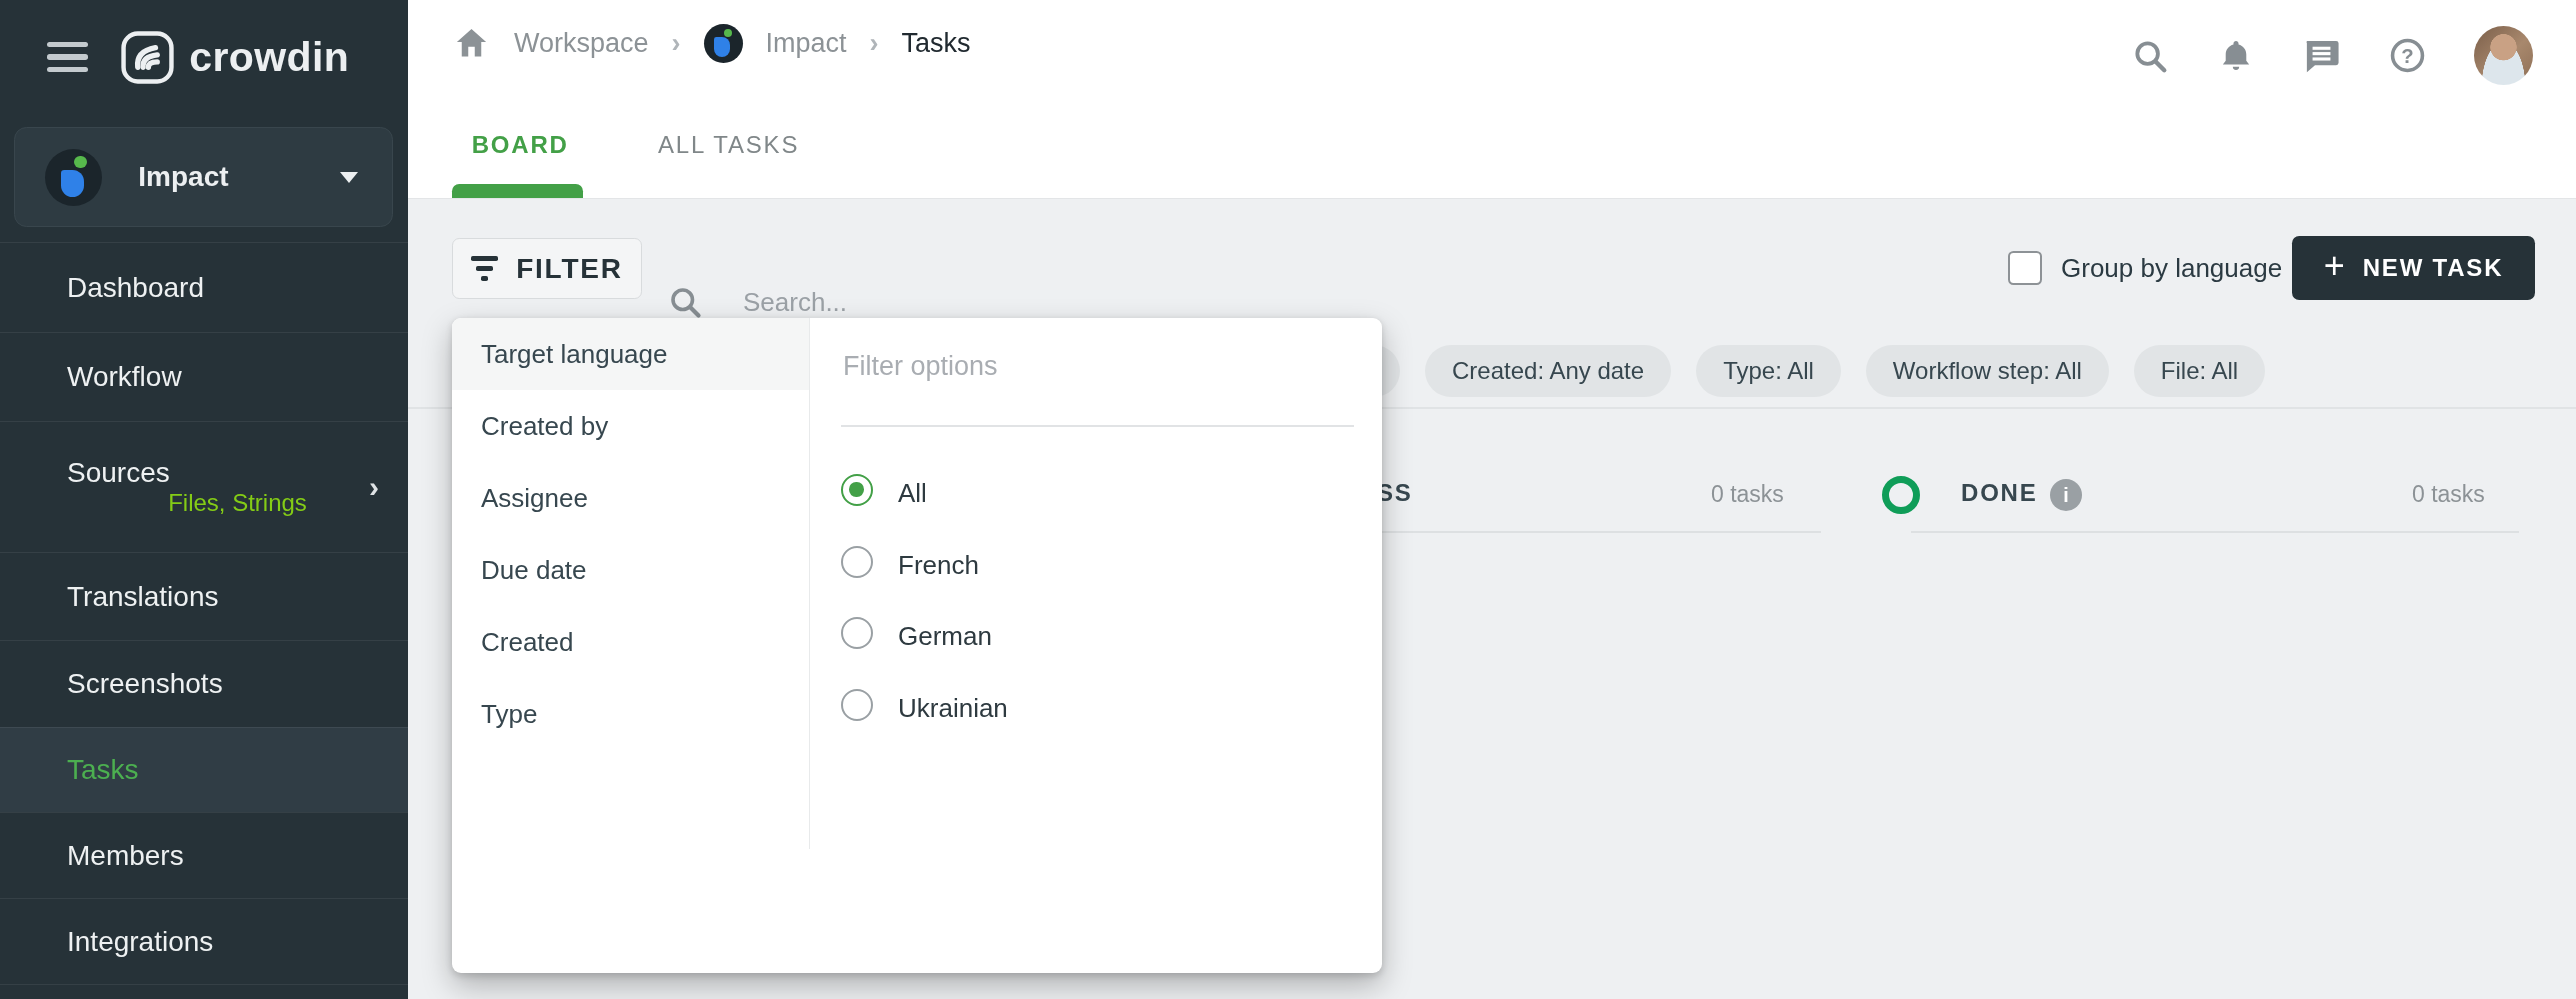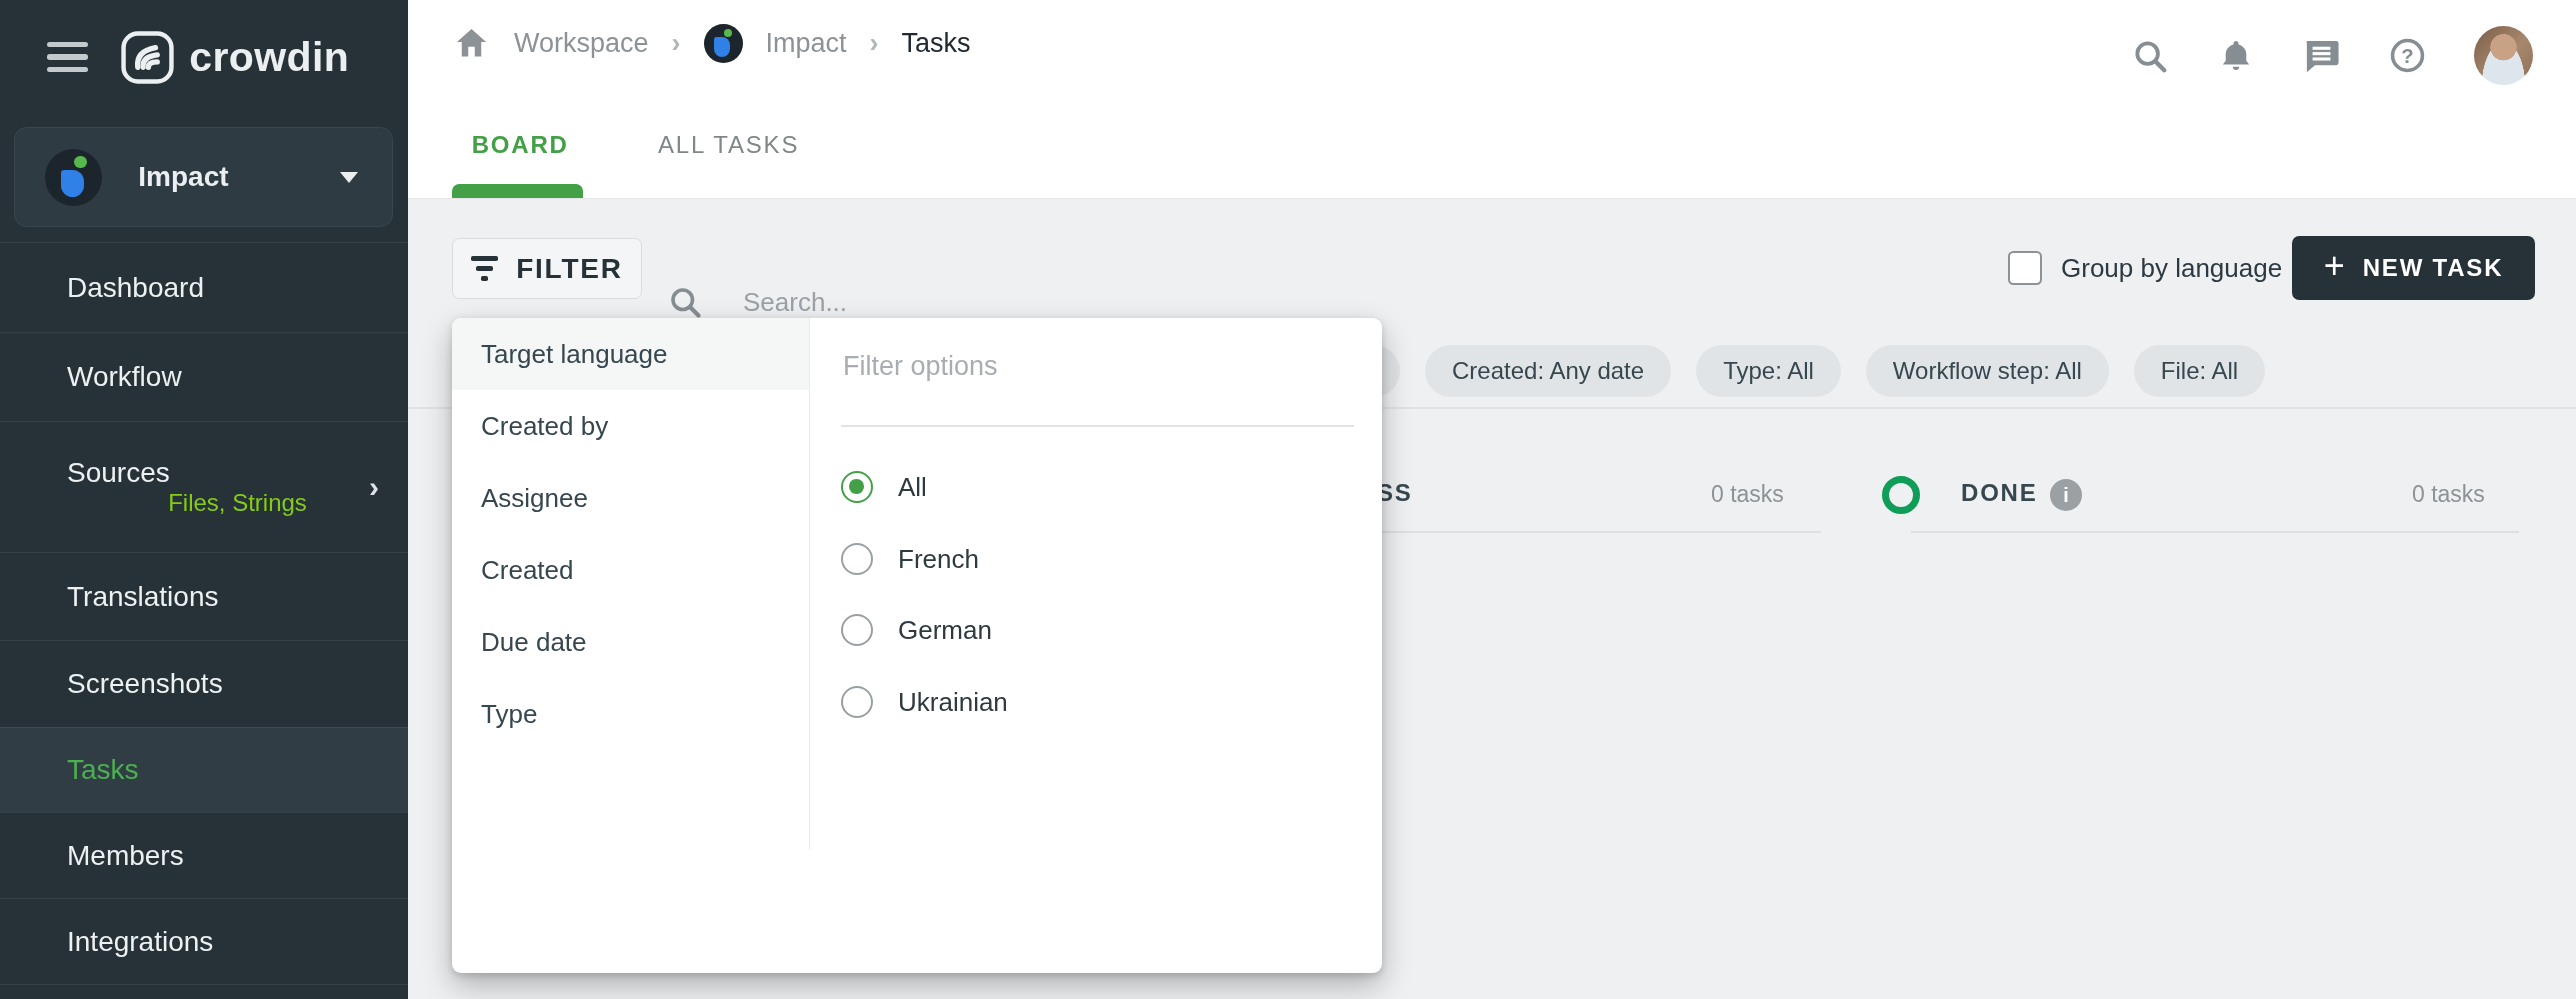--- a/index.html
+++ b/index.html
@@ -87,21 +87,21 @@
   .dd-cat{height:72px;display:flex;align-items:center;padding-left:29px;font-size:26px;color:#37474f;cursor:pointer;}
   .dd-cat.active{background:#f5f6f6;}
   .dd-right{position:absolute;left:360px;top:0;width:571px;height:531px;}
   .dd-filter-input{position:absolute;left:29px;top:32px;width:485px;border:none;outline:none;font-size:27px;color:#37474f;font-family:inherit;background:transparent;}
   .dd-filter-input::placeholder{color:#a9adb2;}
   .dd-underline{position:absolute;left:29px;top:107px;width:513px;height:1.8px;background:#e1e3e5;}
   .dd-option{position:absolute;left:29px;display:flex;align-items:center;gap:25px;cursor:pointer;}
   .radio{width:32px;height:32px;border-radius:50%;border:2.7px solid #9aa0a4;background:#fff;position:relative;flex:0 0 auto;}
   .radio.checked{border-color:#43a047;}
   .radio.checked::after{content:"";position:absolute;left:6.3px;top:6.3px;width:14.3px;height:14.3px;border-radius:50%;background:#43a047;}
-  .dd-option .olbl{font-size:26px;color:#2e3a40;}
+  .dd-option .olbl{font-size:26px;color:#2e3a40;margin-top:7px;}
   .dd-footer{position:absolute;left:0;top:531px;width:930px;height:123px;border-top:1.8px solid #e8eaeb;background:#fff;}
   .apply-btn{position:absolute;left:27px;top:30px;width:143px;height:64px;background:#ededee;border:none;border-radius:7.2px;font-size:24px;letter-spacing:1.8px;font-weight:700;color:#a8acaf;font-family:inherit;cursor:default;}
   .cancel-btn{position:absolute;left:206px;top:30px;height:64px;border:none;background:transparent;font-size:24px;letter-spacing:1.8px;font-weight:700;color:#263238;font-family:inherit;cursor:pointer;padding:0 18px;}
   .resize-handle{position:absolute;right:7.2px;bottom:7.2px;width:27px;height:27px;cursor:nwse-resize;
     background:repeating-linear-gradient(135deg,transparent 0 8px,#b6babd 8px 10.7px,transparent 10.7px 16px,#b6babd 16px 19px,transparent 19px 27px);}
 </style>
 </head>
 <body>
 
 <div class="app">
@@ -257,22 +257,22 @@
     <span class="col-title" style="left:1553px;top:479px;">DONE</span>
     <span class="info-badge">i</span>
     <span class="col-count" style="left:2004px;top:481px;">0 tasks</span>
     <div class="col-line" style="left:1503px;width:608px;"></div>
 
     <div class="dropdown">
       <div class="dd-left">
         <div class="dd-cat active">Target language</div>
         <div class="dd-cat">Created by</div>
         <div class="dd-cat">Assignee</div>
+        <div class="dd-cat">Due date</div>
         <div class="dd-cat">Created</div>
-        <div class="dd-cat">Due date</div>
         <div class="dd-cat">Type</div>
       </div>
       <div class="dd-right">
         <input class="dd-filter-input" type="text" placeholder="Filter options" style="">
         <div class="dd-underline"></div>
         <div class="dd-option" style="top:153px;">
           <span class="radio checked"></span>
           <span class="olbl">All</span>
         </div>
         <div class="dd-option" style="top:225px;">

